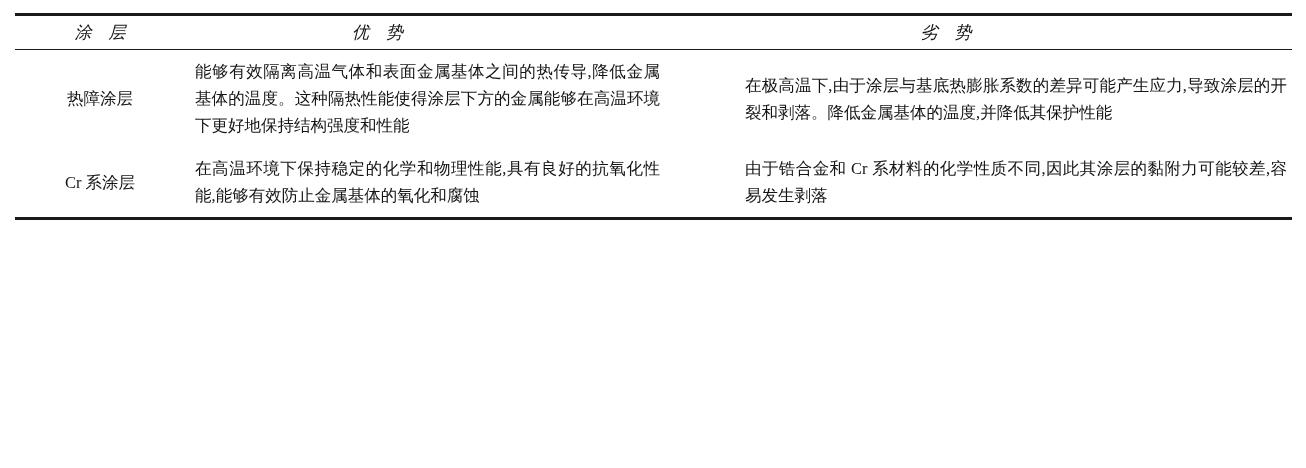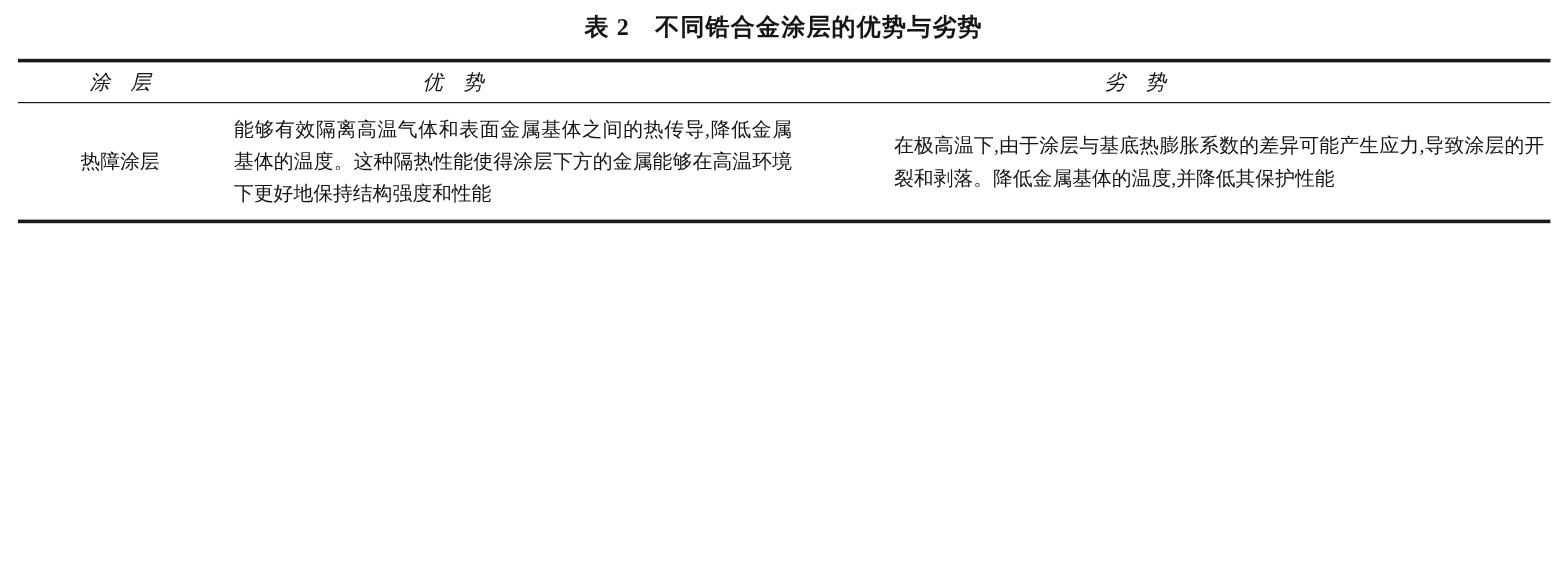--- a/index.html
+++ b/index.html
@@ -36,36 +36,40 @@
     padding:8px 0;text-align:justify;text-justify:inter-ideograph;
   }
   td.coating{text-align:center;padding-left:0;padding-right:0;white-space:nowrap;}
   td.adv{padding-left:10px;padding-right:85px;}
   td.dis{padding-right:5px;}
 </style>
 </head>
 <body>
 
 <div class="page">
-  <div class="title">表 2　不同锆合金涂层的优势与劣势</div>
 
   <table class="coatings">
     <colgroup>
         <col class="c1">
         <col class="c2">
         <col class="c3">
       </colgroup>
     <thead>
       <tr>
         <th>涂　层</th>
         <th class="adv">优　势</th>
         <th class="dis">劣　势</th>
       </tr>
     </thead>
     <tbody>
       <tr>
         <td class="coating">热障涂层</td>
         <td class="adv">能够有效隔离高温气体和表面金属基体之间的热传导,降低金属基体的温度。这种隔热性能使得涂层下方的金属能够在高温环境下更好地保持结构强度和性能</td>
         <td class="dis">在极高温下,由于涂层与基底热膨胀系数的差异可能产生应力,导致涂层的开裂和剥落。降低金属基体的温度,并降低其保护性能</td>
       </tr>
+      <tr>
+        <td class="coating">Cr 系涂层</td>
+        <td class="adv">在高温环境下保持稳定的化学和物理性能,具有良好的抗氧化性能,能够有效防止金属基体的氧化和腐蚀</td>
+        <td class="dis">由于锆合金和 Cr 系材料的化学性质不同,因此其涂层的黏附力可能较差,容易发生剥落</td>
+      </tr>
     </tbody>
   </table>
 </div>
 
 </body></html>

